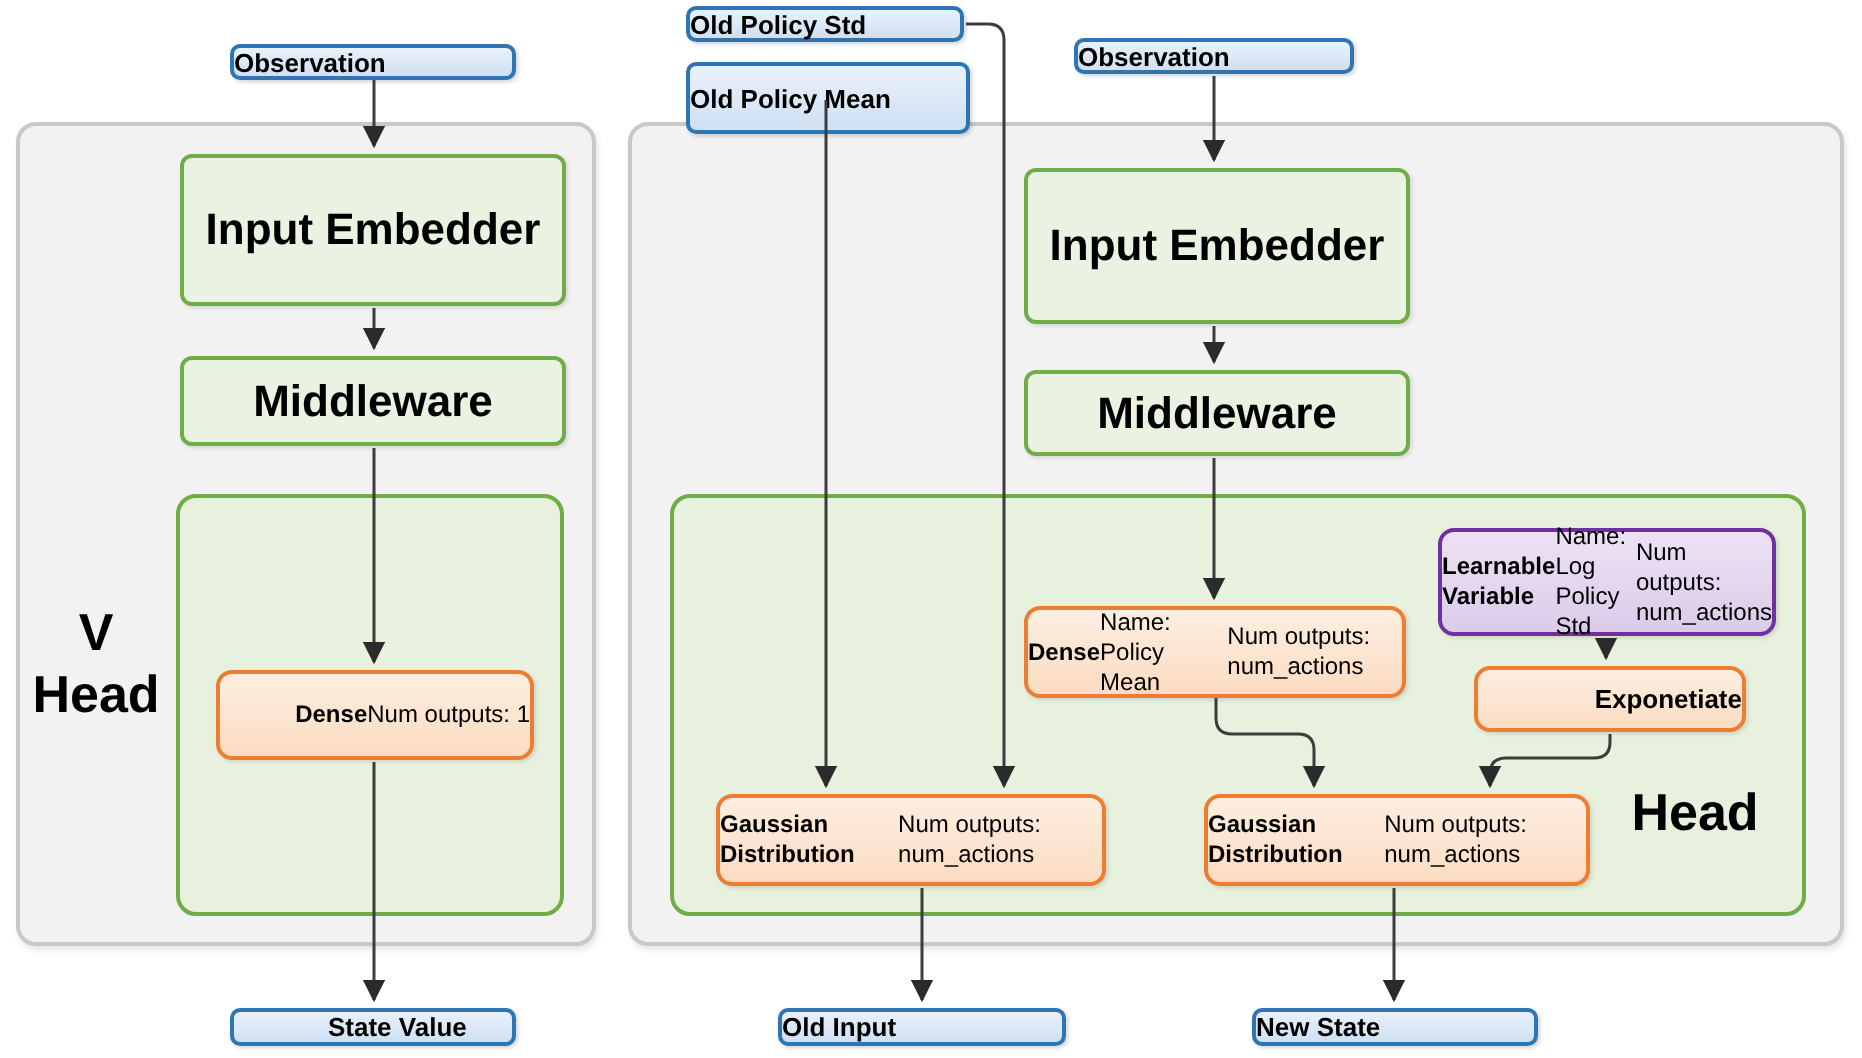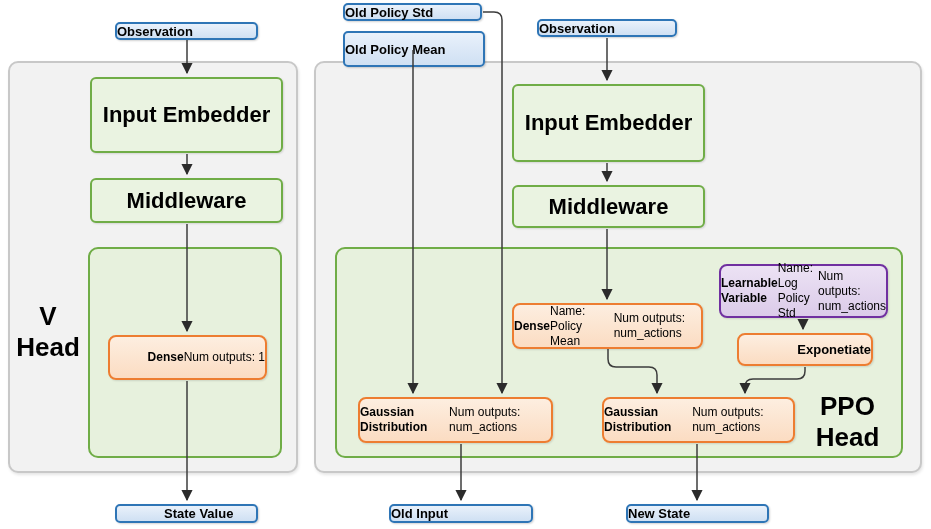--- a/index.html
+++ b/index.html
@@ -89,21 +89,20 @@
 
 <div class="abs bbox" style="left:115px;top:504px;width:143px;height:19px;padding-left:47px;">
   <span>State Value</span>
 </div>
 
 <div class="abs panel" style="left:314px;top:61px;width:608px;height:412px;"></div>
 
 <div class="abs gcontainer" style="left:335px;top:247px;width:568px;height:211px;"></div>
 
 <div class="abs headlbl" style="left:795px;top:391px;width:105px;">
-  <div>PPO</div>
   <div>Head</div>
 </div>
 
 <div class="abs bbox" style="left:343px;top:3px;width:139px;height:18px;">
   <span>Old Policy Std</span>
 </div>
 
 <div class="abs bbox" style="left:343px;top:31px;width:142px;height:36px;">
   <span>Old Policy Mean</span>
 </div>

